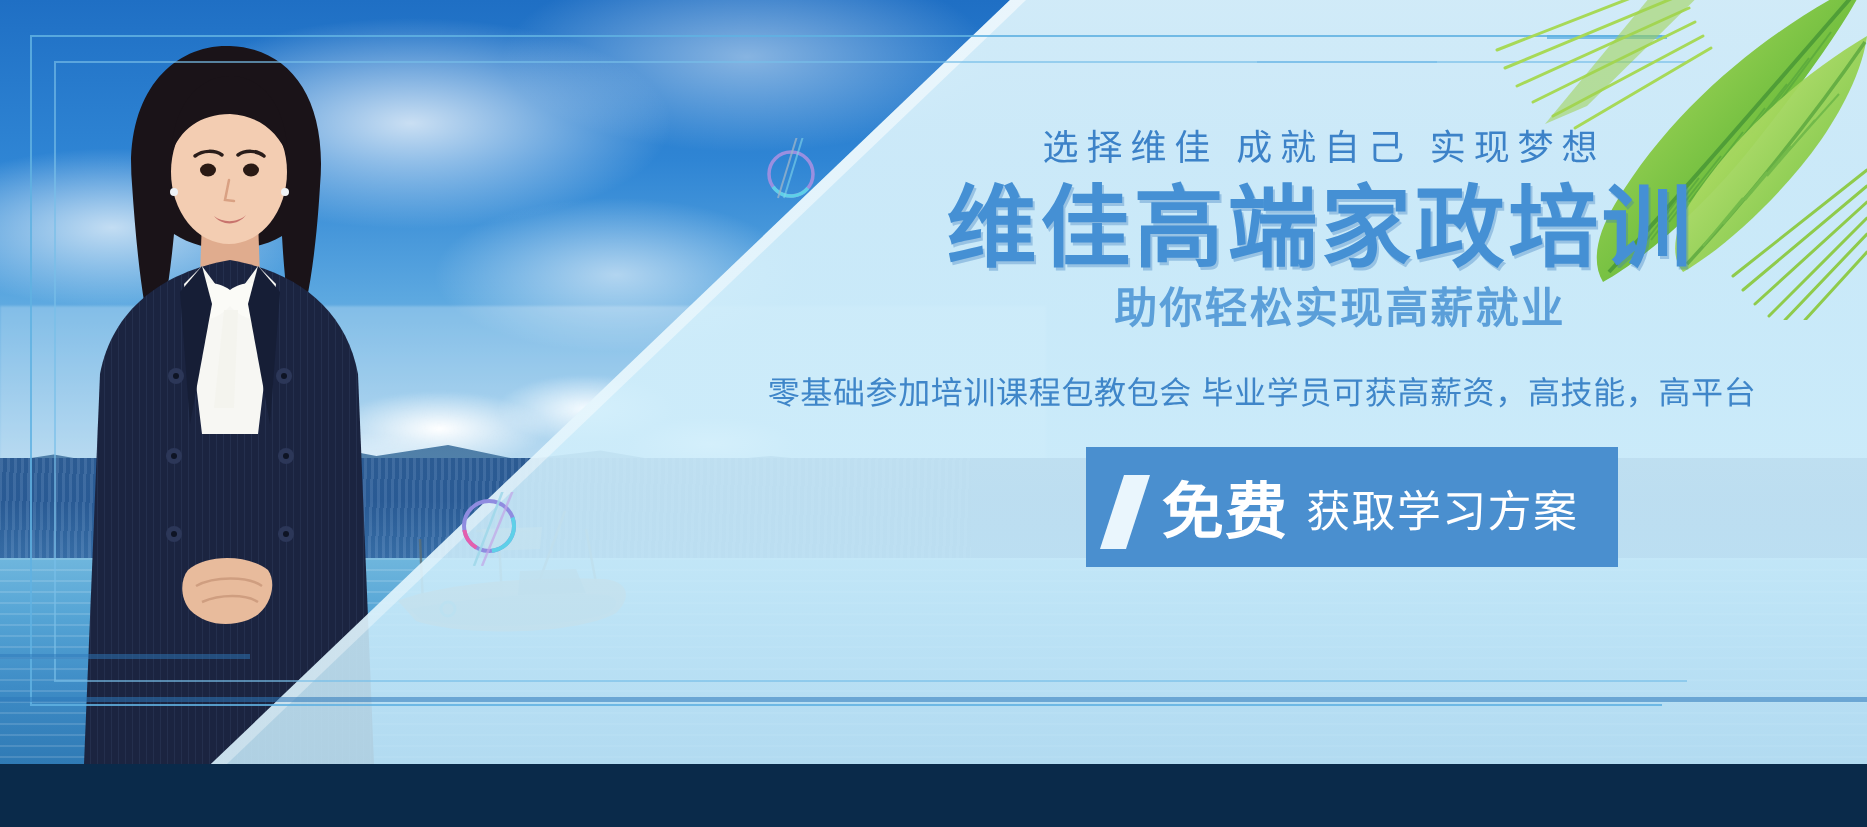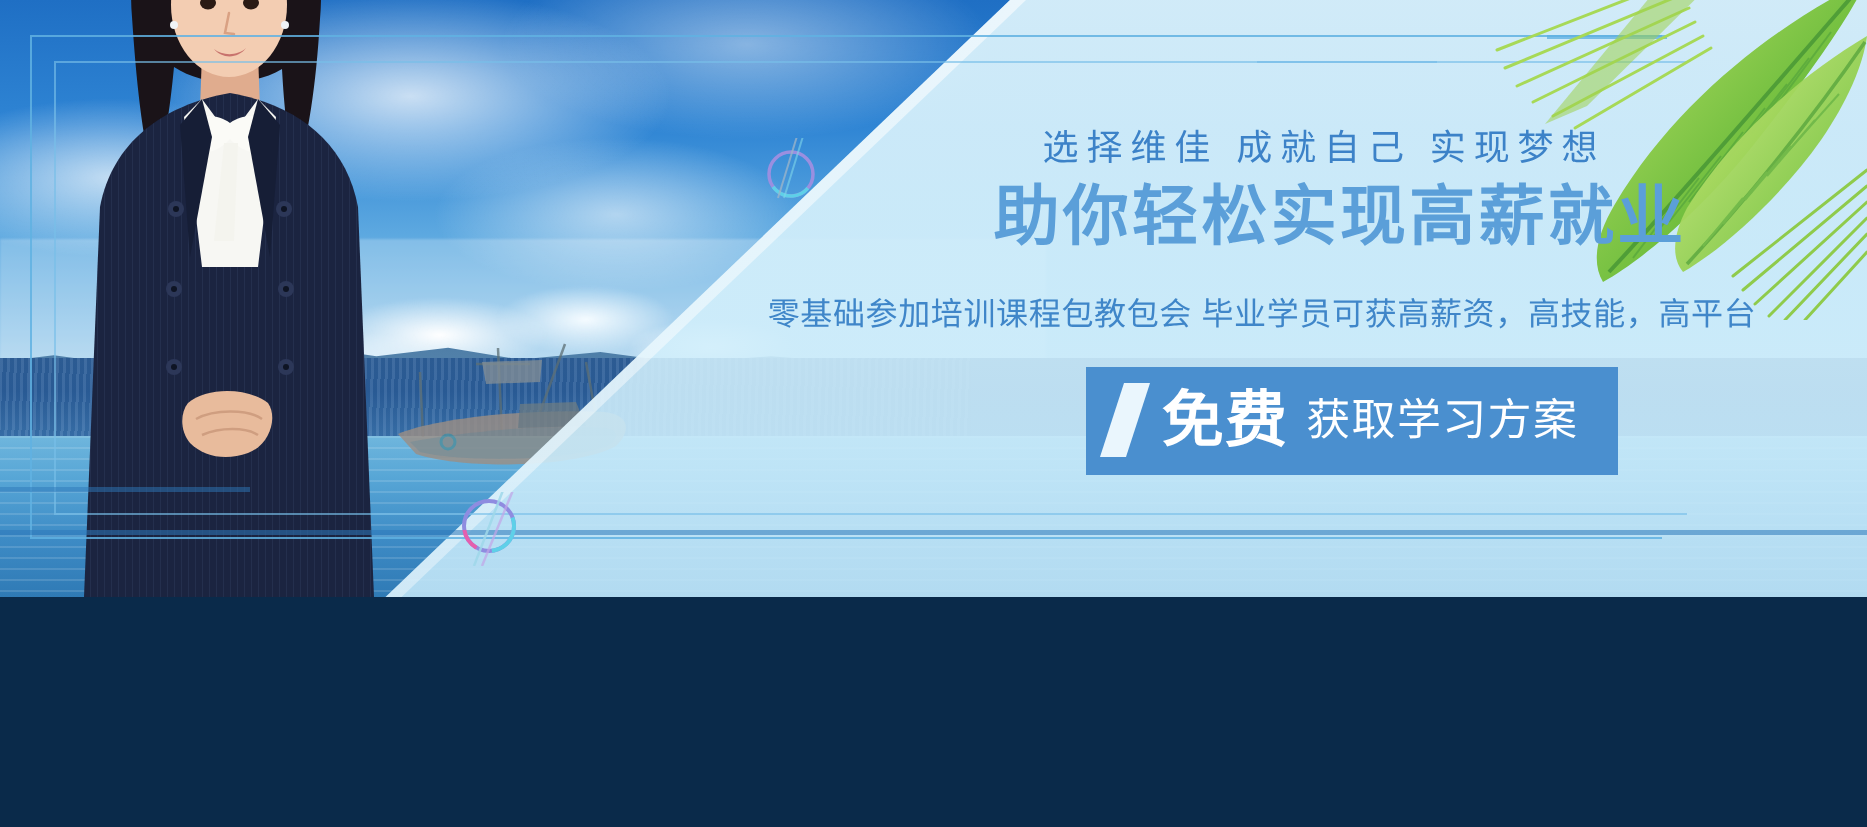--- a/index.html
+++ b/index.html
@@ -1,21 +1,21 @@
 <!DOCTYPE html>
 <html lang="zh-CN"><head>
 <meta charset="utf-8">
 <title>维佳高端家政培训</title>
 <style>
   html,body{margin:0;padding:0;background:#0a2a4a;}
   *{box-sizing:border-box;}
 
   .banner{
     position:relative;
-    width:1867px;height:597px;
+    width:1867px;height:764px;
     overflow:hidden;
     font-family:"Liberation Sans","DejaVu Sans",sans-serif;
     user-select:none;
   }
 
   
   .bg{position:absolute;inset:0;}
   .sky{
     position:absolute;left:0;top:0;width:100%;height:62%;
     background:
@@ -121,34 +121,34 @@
     font-weight:400;line-height:1;white-space:nowrap;
     margin:0 0 14px 64px;
   }
   .headline{
     font-size:90px;font-weight:700;color:#4590d4;
     letter-spacing:.04em;line-height:1.08;white-space:nowrap;
     margin:0 0 8px 58px;
     text-shadow:2px 3px 0 rgba(58,124,188,.35);
   }
   .subhead{
-    font-size:66px;font-weight:700;color:#5b9fd9;
+    font-size:43px;font-weight:700;color:#5b9fd9;
     letter-spacing:.05em;line-height:1.1;white-space:nowrap;
     margin:0 0 42px 96px;
   }
   .desc{
     font-size:32px;color:#3f86c9;font-weight:500;
     letter-spacing:.02em;white-space:nowrap;line-height:1.2;
     margin:0 0 34px -60px;
   }
 
   .cta{
     display:inline-flex;align-items:center;
     background:#4a8fcf;
-    padding:16px 40px 18px 26px;
+    padding:28px 40px 18px 26px;
     margin-left:120px;
     white-space:nowrap;
     border:none;
     cursor:pointer;
   }
   .cta-slash{
     display:inline-block;width:26px;height:74px;margin-right:24px;
     background:#eaf6fd;
     transform:skewX(-18deg);
     flex:0 0 auto;
@@ -330,20 +330,21 @@
       <line x1="520" y1="228" x2="422" y2="326"></line>
       <line x1="520" y1="244" x2="438" y2="330"></line>
       <line x1="520" y1="262" x2="458" y2="330"></line>
     </g>
   </svg>
 
   <div class="content">
 
     <p class="tagline">选择维佳 成就自己 实现梦想</p>
 
+    <h1 class="headline">维佳高端家政培训</h1>
 
     <h2 class="subhead">助你轻松实现高薪就业</h2>
 
     <p class="desc">零基础参加培训课程包教包会  毕业学员可获高薪资，高技能，高平台</p>
 
     <button class="cta">
       <span class="cta-slash"></span>
       <span class="cta-strong">免费</span>
       <span class="cta-rest">获取学习方案</span>
     </button>

